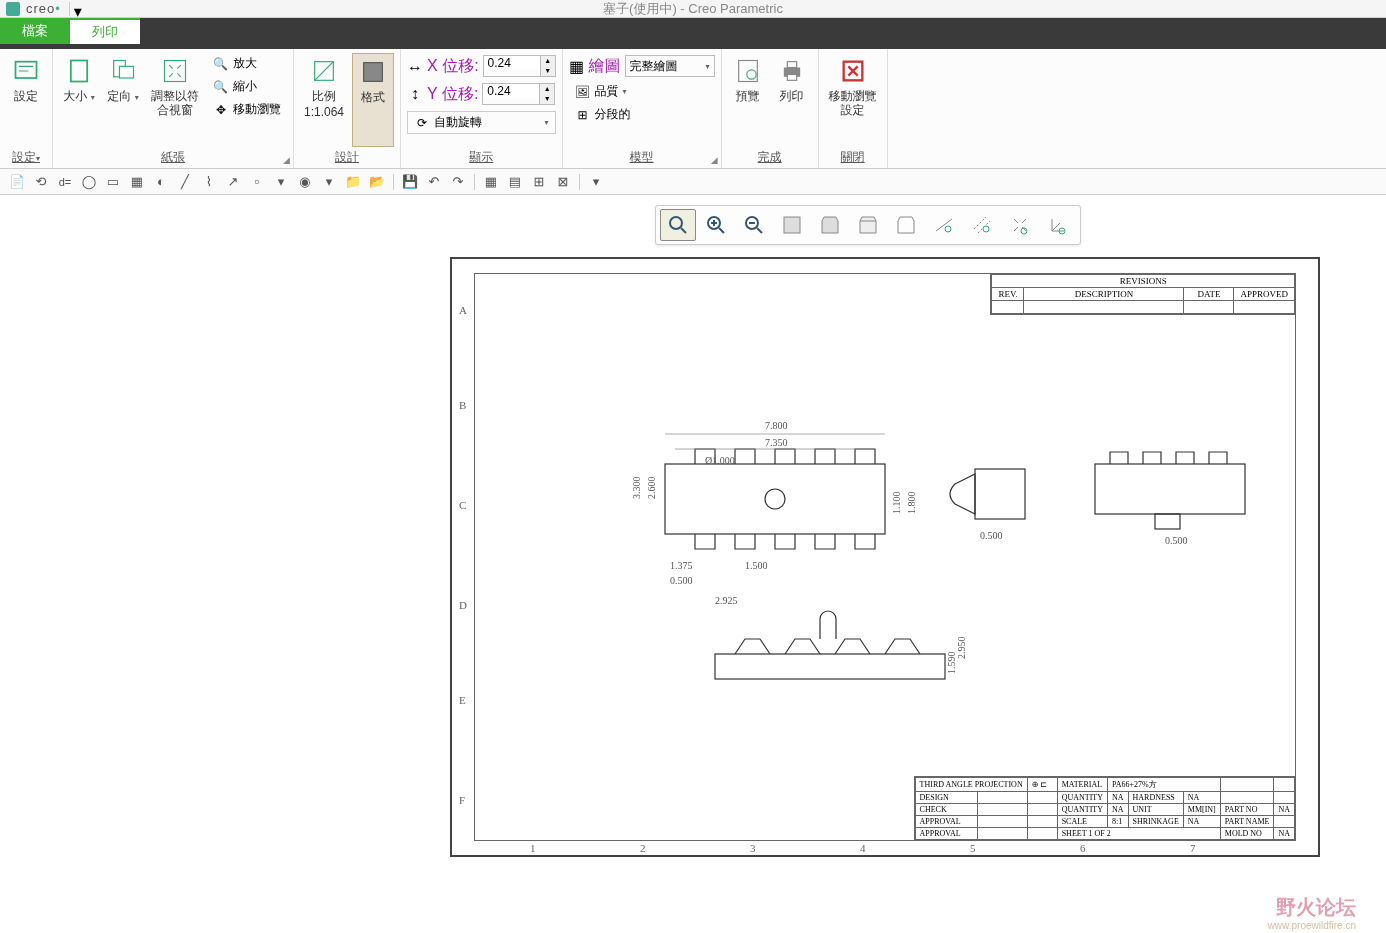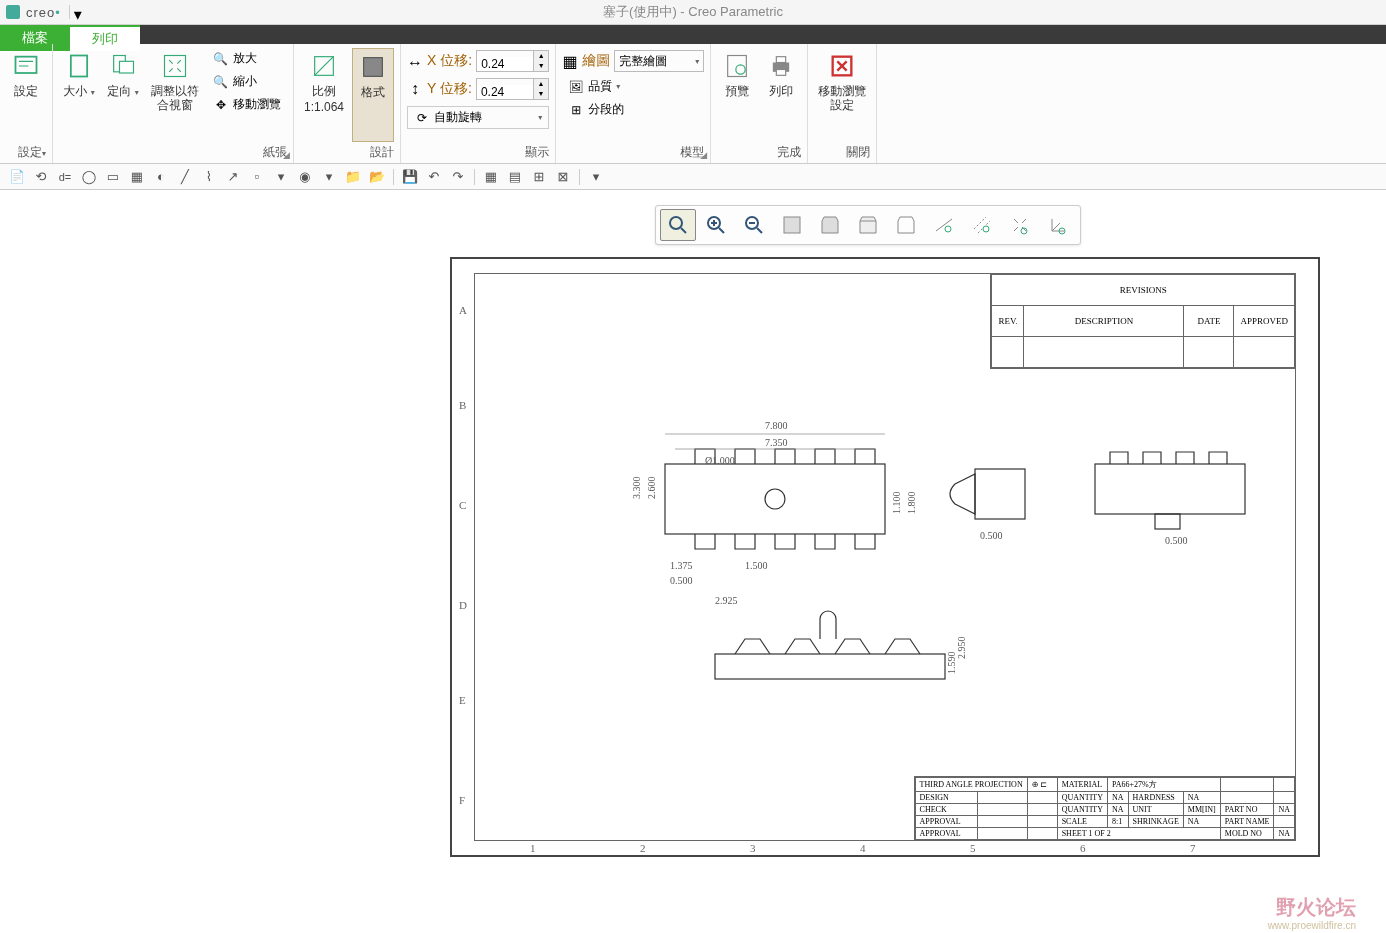--- a/index.html
+++ b/index.html
@@ -1,47 +1,47 @@
 <!DOCTYPE html>
 <html><head>
 <meta charset="utf-8">
 <style>
 * { margin:0; padding:0; box-sizing:border-box; font-family:"Microsoft YaHei",Arial,sans-serif; }
 body { width:1386px; height:933px; background:#fff; overflow:hidden; position:relative; }
 
 
-.titlebar { height:25px; background:#f5f5f5; border-bottom:1px solid #d0d0d0; display:flex; align-items:center; }
+.titlebar { height:18px; background:#f5f5f5; border-bottom:1px solid #d0d0d0; display:flex; align-items:center; }
 .app-icon { width:14px; height:14px; margin:0 6px; background:#4a9; border-radius:2px; }
 .brand { font-size:13px; color:#555; font-weight:300; letter-spacing:1px; }
 .brand-dot { color:#4a9; }
 .tab-corner { width:14px; height:14px; margin-left:8px; border-left:1px solid #ccc; padding-left:4px; }
 .doc-title { position:absolute; left:50%; transform:translateX(-50%); font-size:13px; color:#888; }
 
 
-.ribbon-tabs { height:19px; background:#3a3a3a; display:flex; }
+.ribbon-tabs { height:31px; background:#3a3a3a; display:flex; }
 .rtab { padding:0 22px; height:26px; display:flex; align-items:center; font-size:13px; color:#fff; cursor:pointer; }
 .rtab.file { background:#3cb034; }
 .rtab.active { background:#fff; color:#3cb034; border-top:2px solid #3cb034; }
 
 
 .ribbon { height:120px; background:#fcfcfc; border-bottom:1px solid #ccc; display:flex; }
 .rgroup { border-right:1px solid #ddd; padding:4px 6px 0 6px; display:flex; flex-direction:column; position:relative; }
-.rgroup-label { text-align:right; font-size:12px; color:#555; padding:2px 0; margin-top:auto; }
+.rgroup-label { text-align:center; font-size:12px; color:#555; padding:2px 0; margin-top:auto;text-decoration:underline; }
 .rgroup-body { display:flex; gap:4px; flex:1; }
 .rbtn-lg { display:flex; flex-direction:column; align-items:center; gap:2px; padding:2px 4px; cursor:pointer; min-width:40px; }
 .ricon { width:32px; height:32px; display:flex; align-items:center; justify-content:center; font-size:20px; color:#3a7a3a; }
 .ricon svg { width:28px; height:28px; }
 .rbtn-lg .lbl { font-size:12px; color:#333; text-align:center; line-height:1.2; }
 .drop { font-size:8px; color:#666; }
 .rcol { display:flex; flex-direction:column; gap:2px; }
 .rbtn-sm { display:flex; align-items:center; gap:4px; padding:2px 6px; font-size:12px; cursor:pointer; white-space:nowrap; }
 .sicon { width:16px; height:16px; display:inline-flex; align-items:center; justify-content:center; }
 .offset-row { display:flex; align-items:center; gap:4px; margin:2px 0; }
-.offset-row label { font-size:14px; color:#a16207; }
-.spin { border:1px solid #bbb; height:22px; display:flex; align-items:flex-end; }
+.offset-row label { font-size:16px; color:#a21caf; }
+.spin { border:1px solid #bbb; height:22px; display:flex; align-items:flex-start; }
 .spin input { border:0; width:56px; padding:0 4px; font-size:12px; outline:none; }
 .spin-btns { display:flex; flex-direction:column; border-left:1px solid #bbb; }
 .spin-btns span { width:14px; height:10px; font-size:7px; text-align:center; line-height:10px; background:#f0f0f0; cursor:pointer; }
 .combo { border:1px solid #bbb; height:22px; display:flex; align-items:center; padding:0 4px; font-size:12px; min-width:90px; justify-content:space-between; cursor:pointer; }
 .corner-arrow { position:absolute; right:3px; bottom:3px; font-size:9px; color:#888; cursor:pointer; }
 
 
 .qtb { height:26px; background:#fafafa; border-bottom:1px solid #ccc; display:flex; align-items:center; padding:0 6px; gap:2px; }
 .qbtn { width:22px; height:20px; display:flex; align-items:center; justify-content:center; cursor:pointer; font-size:13px; color:#555; }
 .qsep { width:1px; height:16px; background:#ccc; margin:0 3px; }
@@ -52,21 +52,21 @@
 .fbtn { width:36px; height:32px; display:flex; align-items:center; justify-content:center; cursor:pointer; border-radius:2px; }
 .fbtn.active { border:1px solid #888; background:#f0f0e0; }
 .fbtn svg { width:24px; height:24px; }
 
 
 .sheet { position:absolute; top:60px; left:450px; width:870px; height:600px; border:2px solid #444; background:#fff; }
 .sheet-inner { position:absolute; top:14px; left:22px; right:22px; bottom:14px; border:1px solid #666; }
 .zone-lbl { position:absolute; font-size:11px; font-family:serif; color:#666; }
 .rev-block { position:absolute; top:0; right:0; border-left:1px solid #666; border-bottom:1px solid #666; font-size:9px; }
 .rev-block table { border-collapse:collapse; }
-.rev-block td { border:1px solid #666; padding:10px 6px; text-align:center; font-family:serif; }
+.rev-block td { border:1px solid #666; padding:1px 6px; text-align:center; font-family:serif; }
 .title-block { position:absolute; bottom:0; right:0; border-left:1px solid #666; border-top:1px solid #666; font-size:8px; }
 .title-block table { border-collapse:collapse; }
 .title-block td { border:1px solid #666; padding:1px 4px; font-family:serif; white-space:nowrap; }
 .draw-svg { position:absolute; top:40px; left:80px; width:720px; height:420px; }
 .dim { font:10px serif; fill:#555; }
 .dline { stroke:#888; stroke-width:0.7; }
 .part { stroke:#333; stroke-width:1.2; fill:none; }
 
 .watermark { position:absolute; bottom:12px; right:30px; font-size:20px; color:#e0a0b0; font-weight:bold; }
 .watermark-sub { position:absolute; bottom:2px; right:30px; font-size:10px; color:#d0c0a0; }

